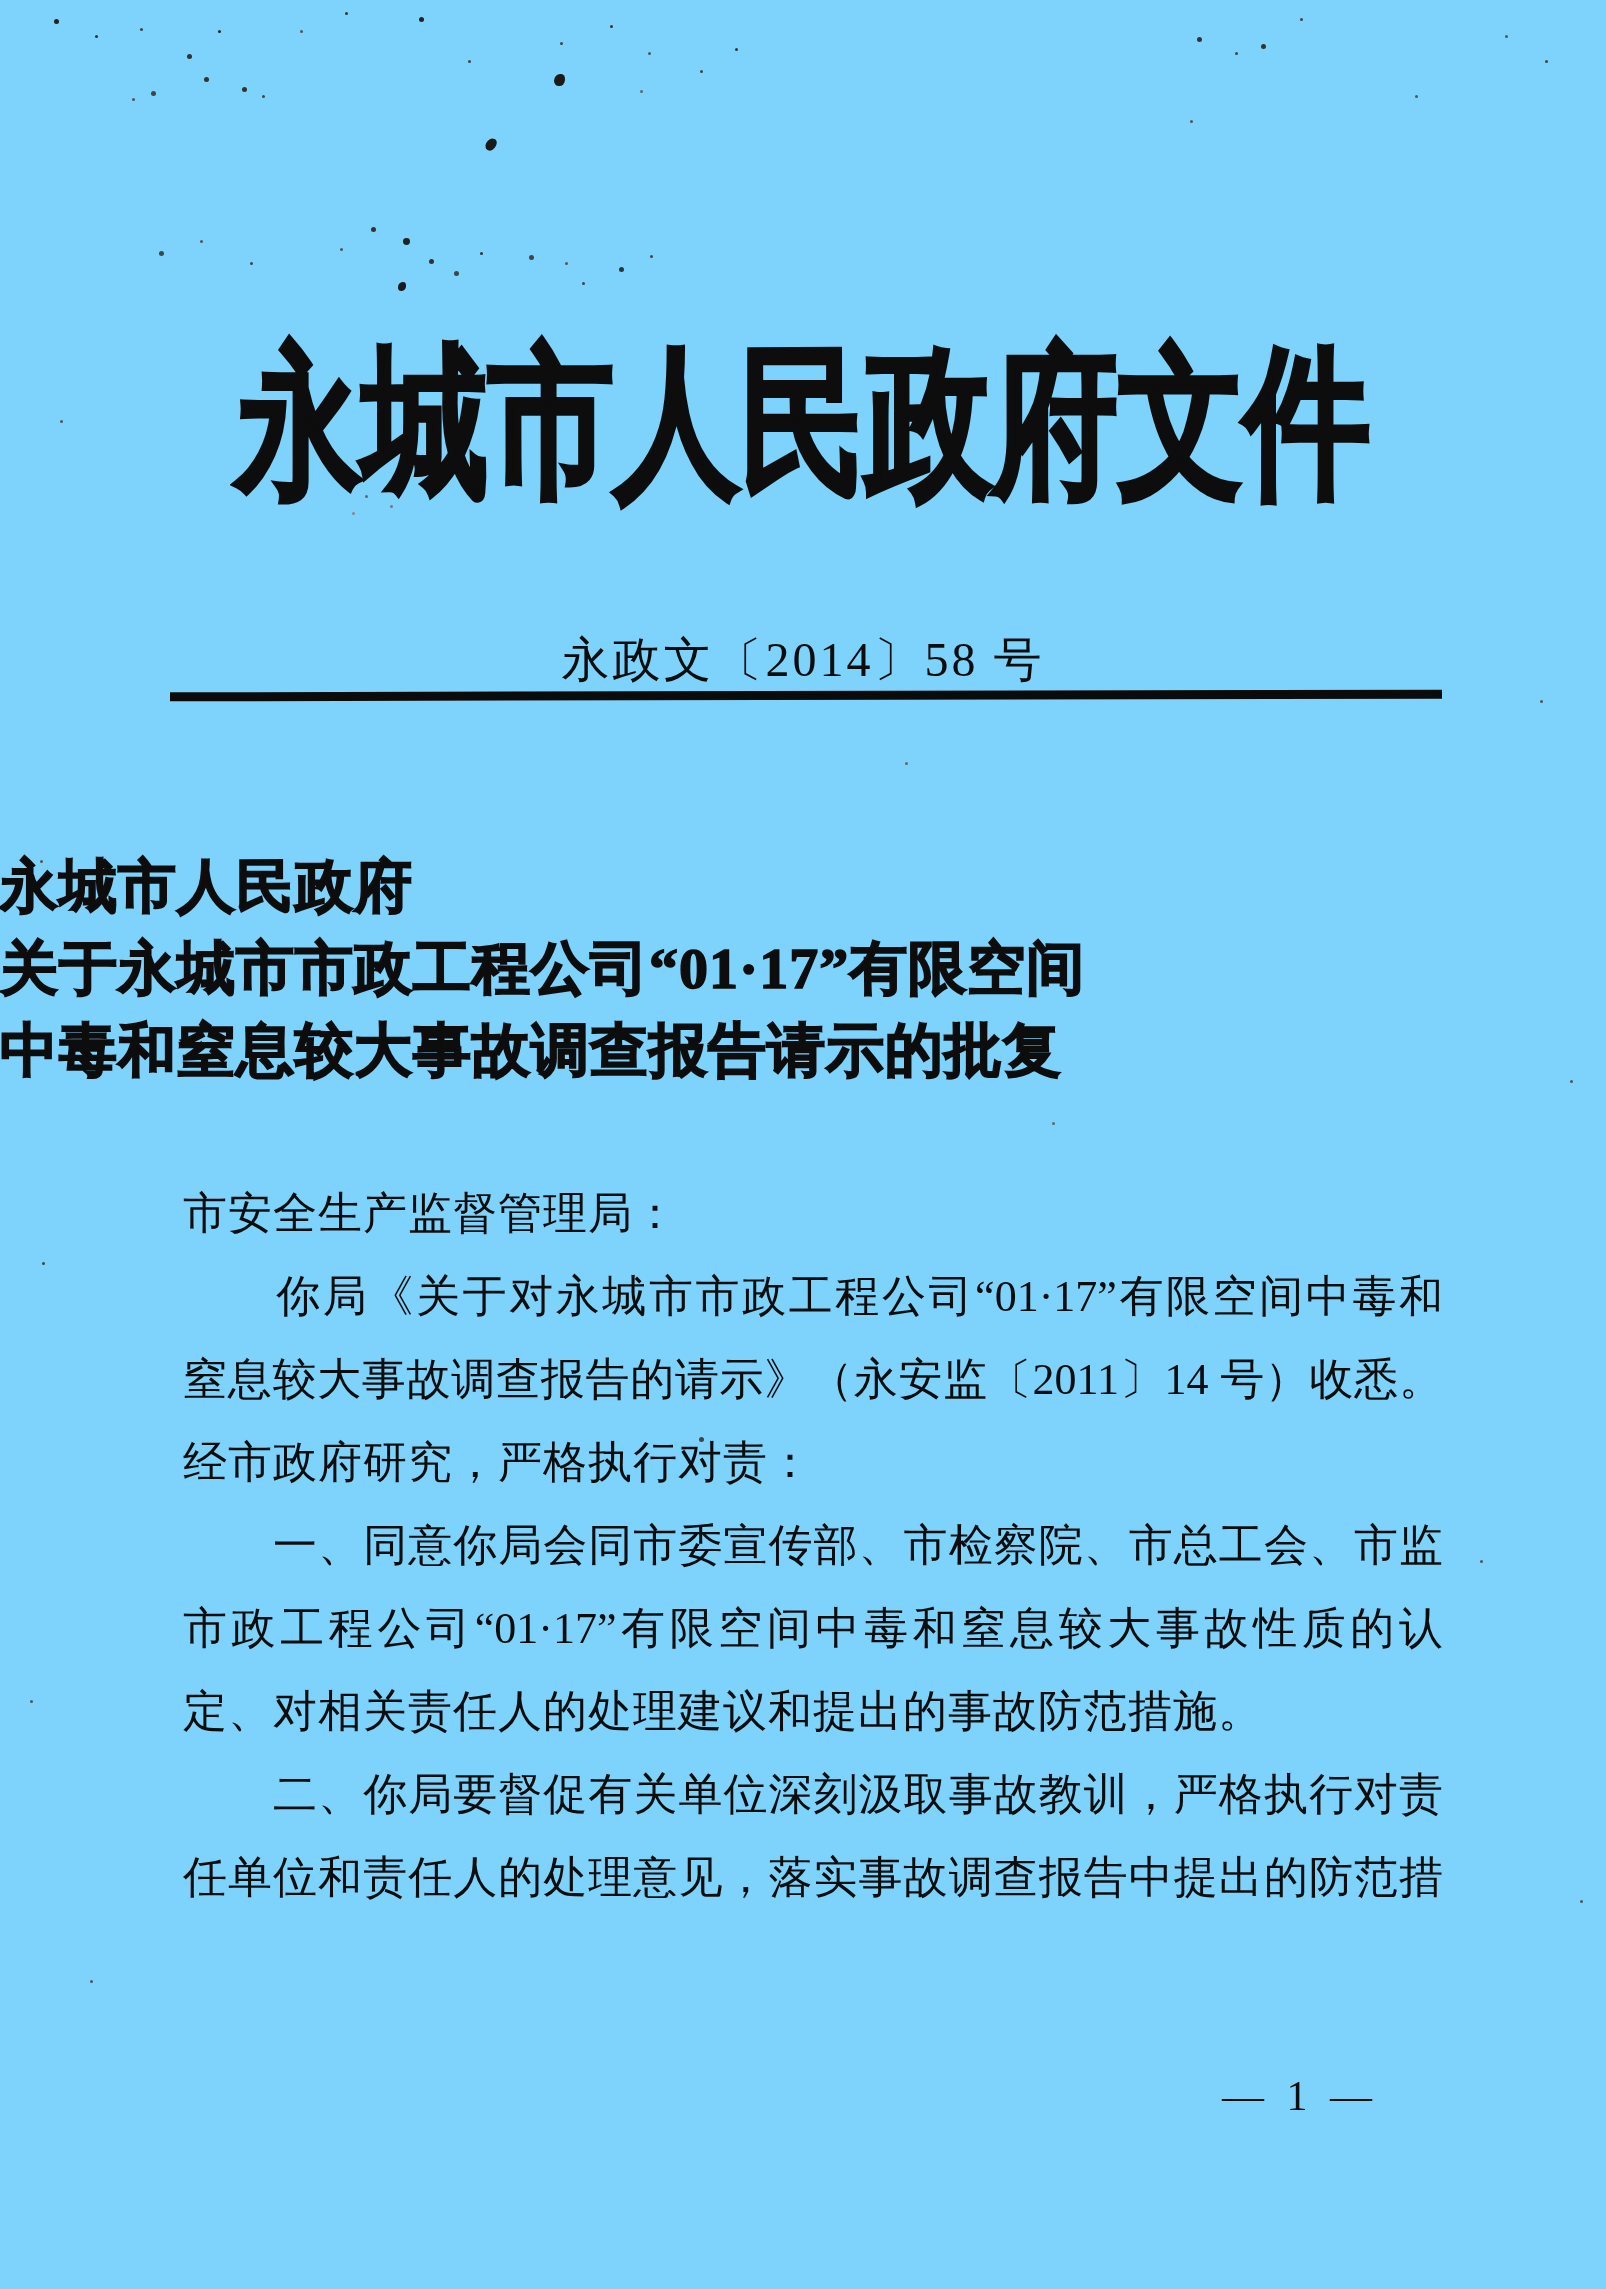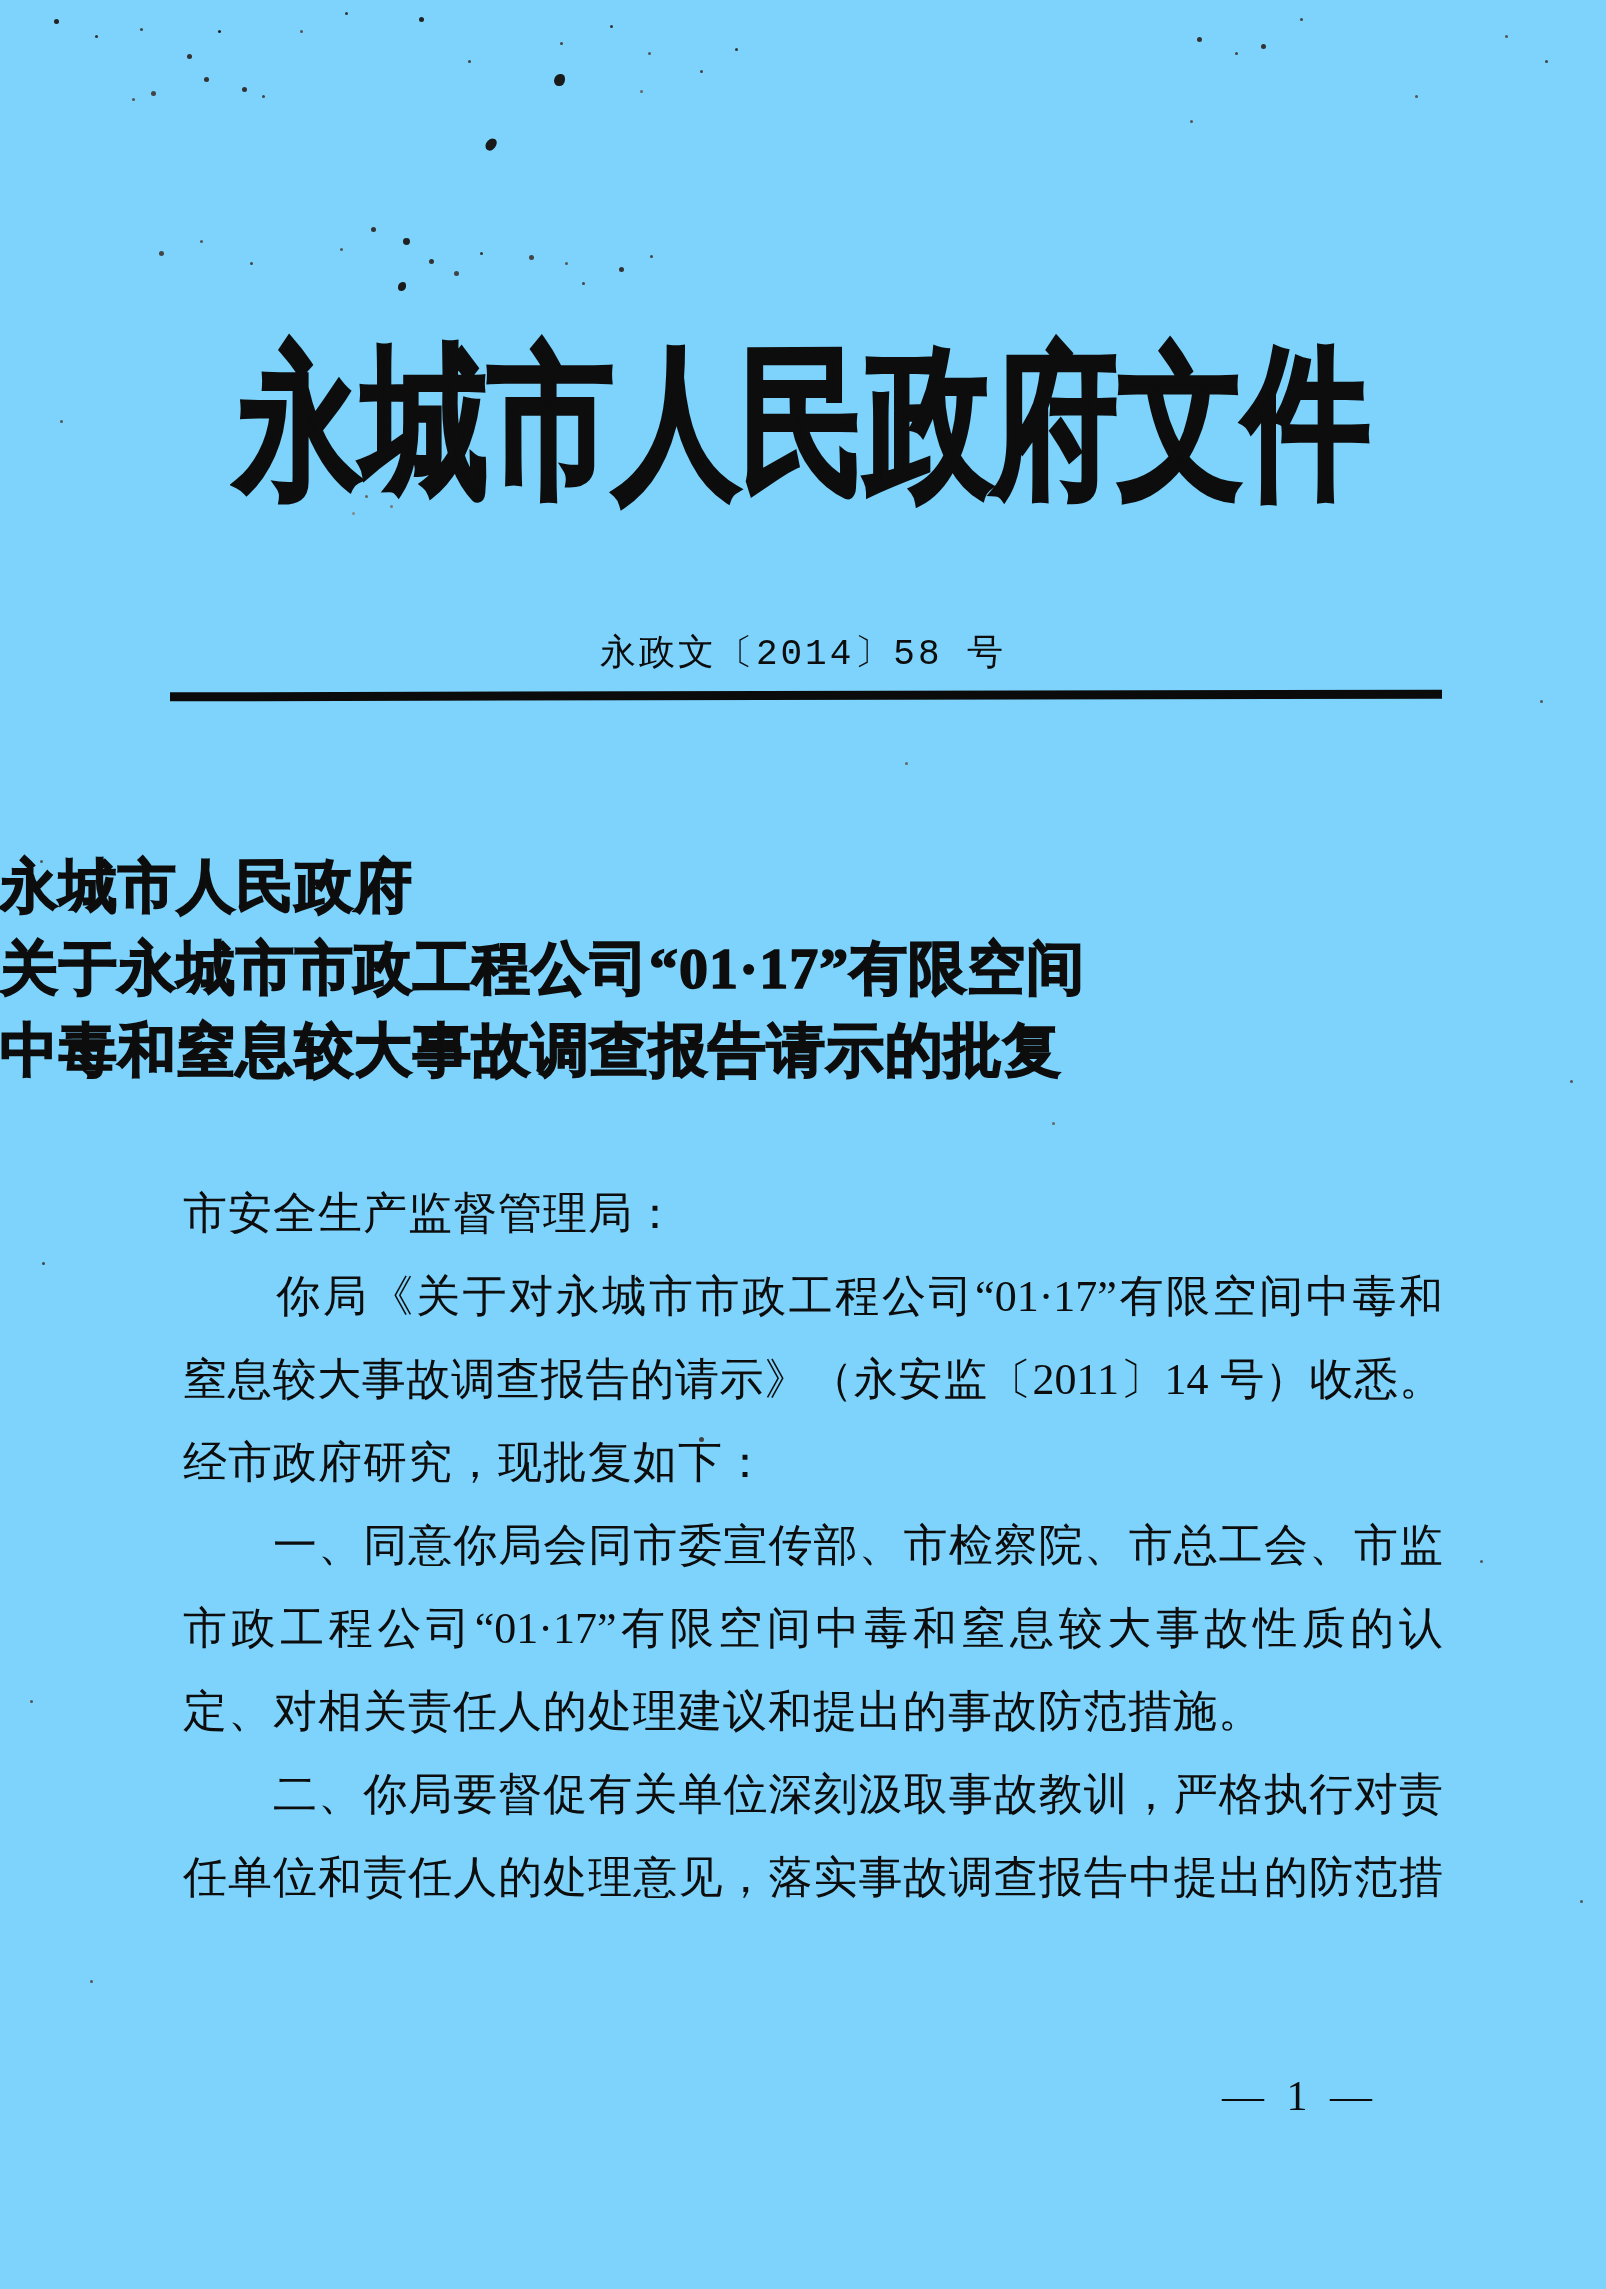--- a/index.html
+++ b/index.html
@@ -48,24 +48,23 @@
     font-weight:bold;
     letter-spacing:0px;
     transform:scaleY(1.30);
     transform-origin:top center;
     -webkit-text-stroke:3px #0d0d0d;
     white-space:nowrap;
   }
   .doc-number{
     position:absolute;left:0;top:628px;width:100%;
     text-align:center;
-    font-size:36px;
+    font-size:48px;
     letter-spacing:3px;
     white-space:nowrap;
-    font-family:Liberation Mono, monospace;
   }
   .rule{
     position:absolute;left:170px;top:691px;width:1272px;height:9px;
     background:#0b0b0b;
     transform:rotate(-0.12deg);
   }
 
   
   .title-block{
     position:absolute;left:0;top:846px;width:100%;
@@ -121,21 +120,21 @@
   <div class="title-block">
     <div class="title-line">永城市人民政府</div>
     <div class="title-line">关于永城市市政工程公司“01·17”有限空间</div>
     <div class="title-line">中毒和窒息较大事故调查报告请示的批复</div>
   </div>
 
   <div class="body-text">
     <div class="body-line">市安全生产监督管理局：</div>
     <div class="body-line full">　　你局《关于对永城市市政工程公司“01·17”有限空间中毒和</div>
     <div class="body-line full">窒息较大事故调查报告的请示》（永安监〔2011〕14 号）收悉。</div>
-    <div class="body-line">经市政府研究，现批复如下：</div>
+    <div class="body-line">经市政府研究，严格执行对责：</div>
     <div class="body-line full">　　一、同意你局会同市委宣传部、市检察院、市总工会、市监</div>
     <div class="body-line full">市政工程公司“01·17”有限空间中毒和窒息较大事故性质的认</div>
     <div class="body-line">定、对相关责任人的处理建议和提出的事故防范措施。</div>
     <div class="body-line full">　　二、你局要督促有关单位深刻汲取事故教训，严格执行对责</div>
     <div class="body-line full">任单位和责任人的处理意见，落实事故调查报告中提出的防范措</div>
   </div>
 
   <div class="page-number">— 1 —</div>
 
 </div>

